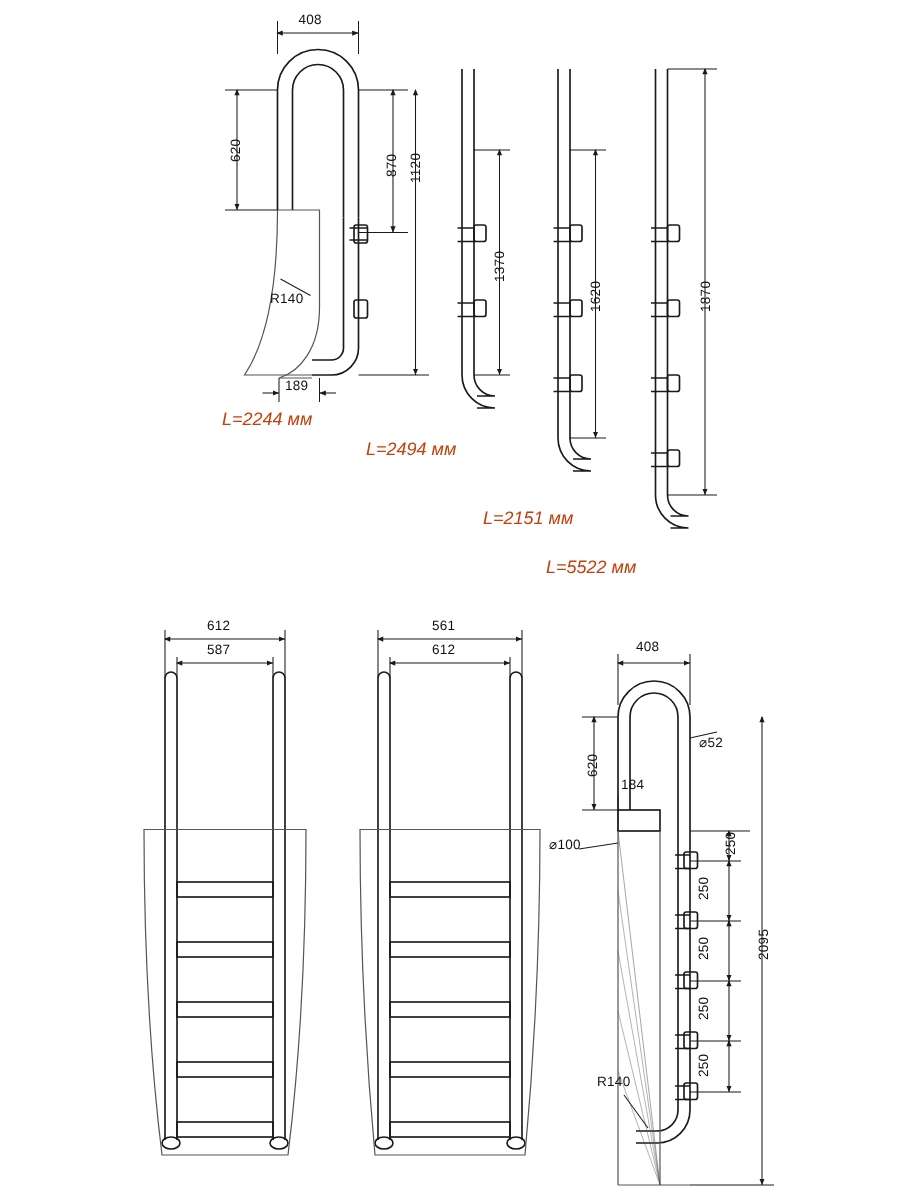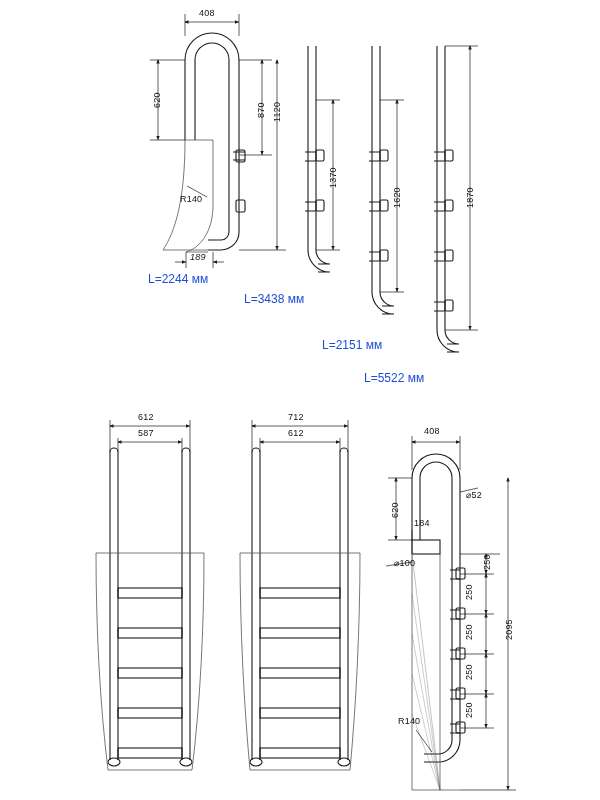--- a/index.html
+++ b/index.html
@@ -2,21 +2,21 @@
 <html><head>
 <meta charset="utf-8">
 <style>
   html,body{margin:0;padding:0;background:#ffffff;}
   body{width:600px;height:800px;position:relative;overflow:hidden;
        font-family:"Liberation Sans", sans-serif;color:#1a1a1a;}
   .stage{position:absolute;left:0;top:0;width:600px;height:800px;}
   svg{position:absolute;left:0;top:0;width:600px;height:800px;}
   .lbl{position:absolute;font-size:9px;color:#111;white-space:nowrap;letter-spacing:.2px;}
   .lbl.v{transform-origin:0 0;}
-  .title{position:absolute;font-size:12px;color:#1d4ed8;white-space:nowrap;}
+  .title{position:absolute;font-size:12px;font-style:italic;color:#c2410c;white-space:nowrap;}
 </style>
 </head>
 <body>
 
 <div class="stage">
 
 <svg viewBox="0 0 600 800">
   <defs>
     <marker id="ar" markerWidth="7" markerHeight="7" refX="6" refY="2.5" orient="auto">
       <path d="M0,0 L6,2.5 L0,5 z" fill="#1a1a1a"></path>
@@ -205,43 +205,43 @@
 
     <path d="M432,752 L416,730"></path>
   </g>
 </svg>
 
 <div class="lbl" style="left:199px;top:8px;">408</div>
 <div class="lbl v" style="left:152px;top:108px;transform:rotate(-90deg);">620</div>
 <div class="lbl v" style="left:256px;top:118px;transform:rotate(-90deg);">870</div>
 <div class="lbl v" style="left:272px;top:122px;transform:rotate(-90deg);">1120</div>
 <div class="lbl" style="left:180px;top:194px;">R140</div>
-<div class="lbl" style="left:190px;top:252px;font-style:italic;">189</div>
+<div class="lbl" style="left:190px;top:252px;">189</div>
 <div class="title" style="left:148px;top:272px;">L=2244 мм</div>
 
 <div class="lbl v" style="left:328px;top:188px;transform:rotate(-90deg);">1370</div>
-<div class="title" style="left:244px;top:292px;">L=3438 мм</div>
+<div class="title" style="left:244px;top:292px;">L=2494 мм</div>
 
 <div class="lbl v" style="left:392px;top:208px;transform:rotate(-90deg);">1620</div>
 <div class="title" style="left:322px;top:338px;">L=2151 мм</div>
 
 <div class="lbl v" style="left:465px;top:208px;transform:rotate(-90deg);">1870</div>
 <div class="title" style="left:364px;top:371px;">L=5522 мм</div>
 
 <div class="lbl" style="left:138px;top:412px;">612</div>
 <div class="lbl" style="left:138px;top:428px;">587</div>
 
-<div class="lbl" style="left:288px;top:412px;">712</div>
+<div class="lbl" style="left:288px;top:412px;">561</div>
 <div class="lbl" style="left:288px;top:428px;">612</div>
 
 <div class="lbl" style="left:424px;top:426px;">408</div>
 <div class="lbl v" style="left:390px;top:518px;transform:rotate(-90deg);">620</div>
 <div class="lbl" style="left:466px;top:490px;">⌀52</div>
 <div class="lbl" style="left:414px;top:518px;">184</div>
-<div class="lbl" style="left:366px;top:558px;margin-left:28px;">⌀100</div>
+<div class="lbl" style="left:366px;top:558px;">⌀100</div>
 <div class="lbl v" style="left:482px;top:570px;transform:rotate(-90deg);">250</div>
 <div class="lbl v" style="left:464px;top:600px;transform:rotate(-90deg);">250</div>
 <div class="lbl v" style="left:464px;top:640px;transform:rotate(-90deg);">250</div>
 <div class="lbl v" style="left:464px;top:680px;transform:rotate(-90deg);">250</div>
 <div class="lbl v" style="left:464px;top:718px;transform:rotate(-90deg);">250</div>
 <div class="lbl v" style="left:504px;top:640px;transform:rotate(-90deg);">2095</div>
 <div class="lbl" style="left:398px;top:716px;">R140</div>
 
 </div>
 

